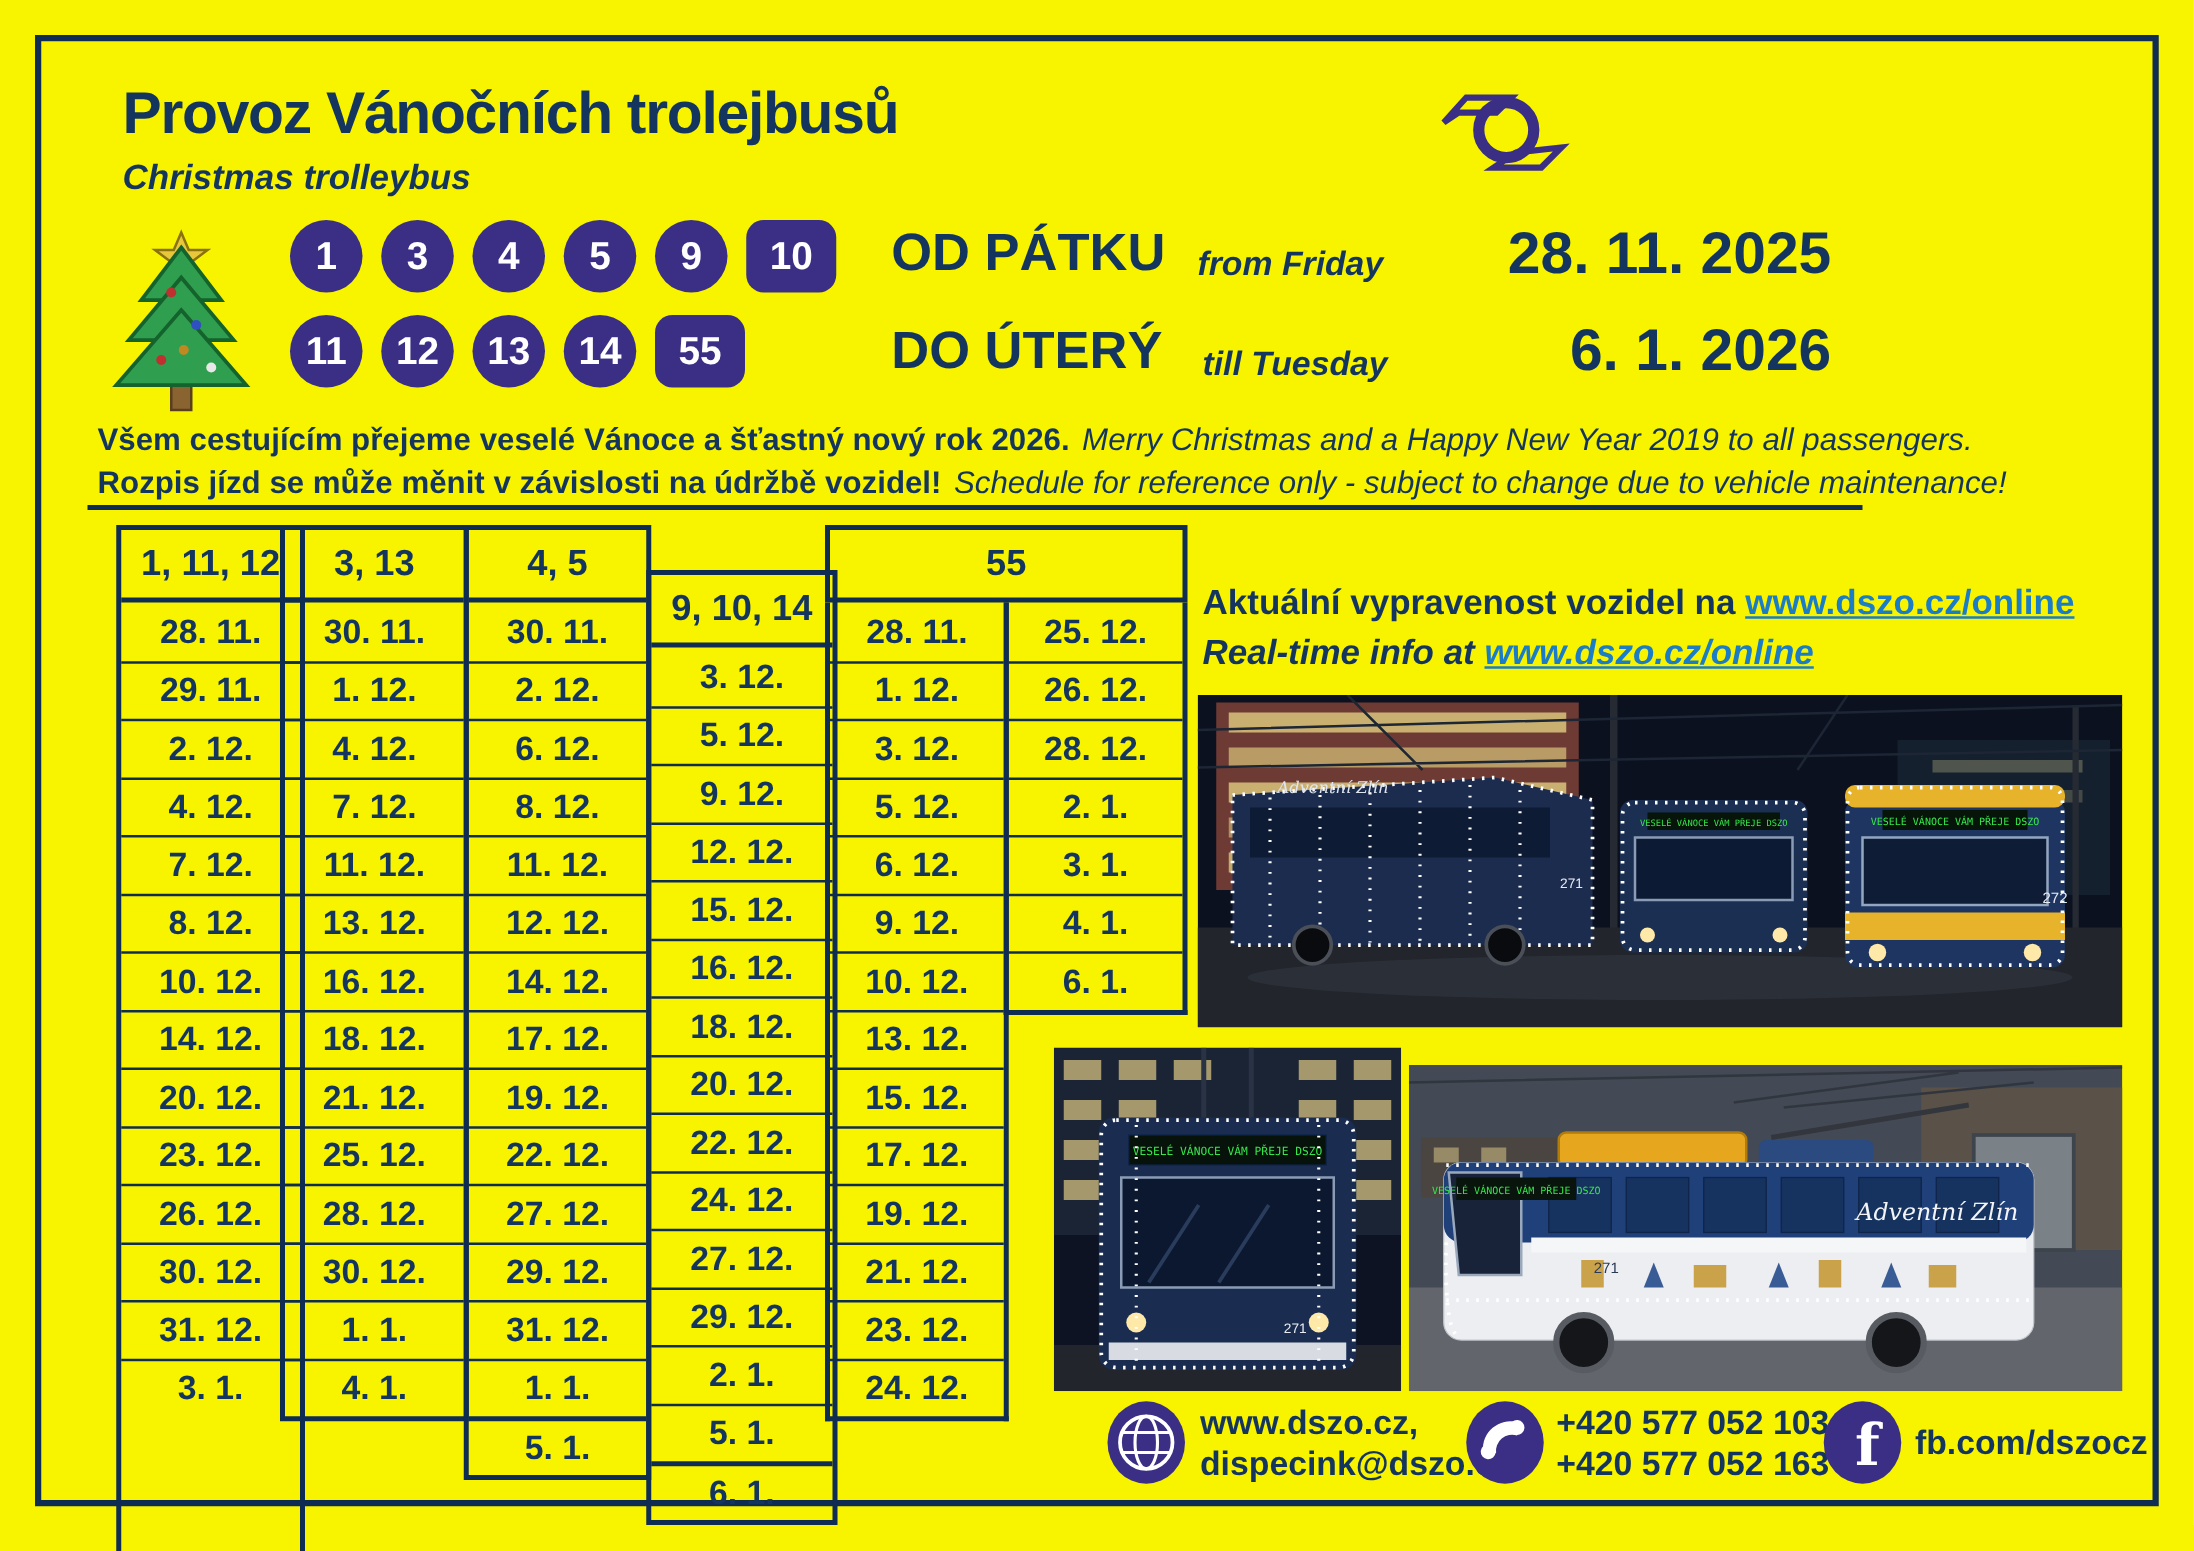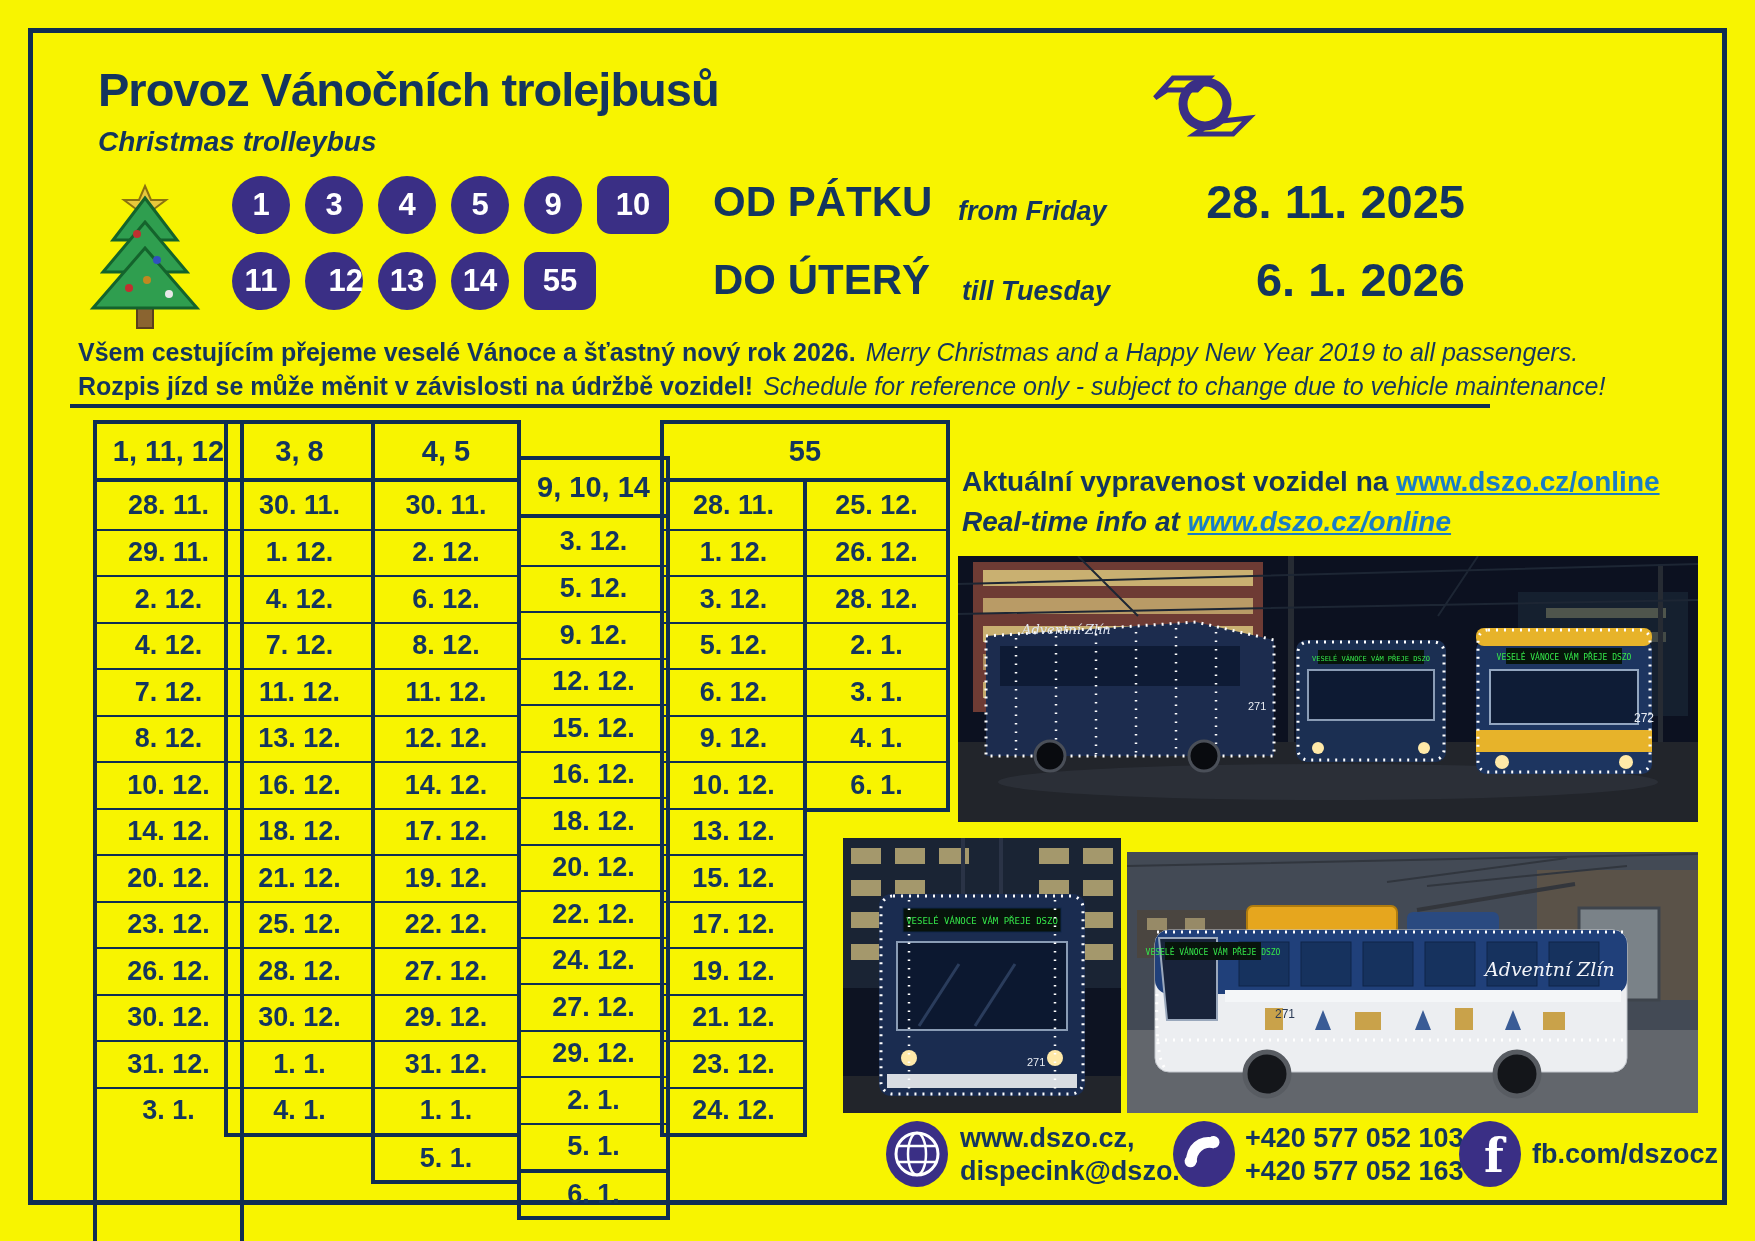--- a/index.html
+++ b/index.html
@@ -72,21 +72,21 @@
     </svg>
   </div>
 
   <span class="badge round" style="left:232px;top:176px;">1</span>
   <span class="badge round" style="left:305px;top:176px;">3</span>
   <span class="badge round" style="left:378px;top:176px;">4</span>
   <span class="badge round" style="left:451px;top:176px;">5</span>
   <span class="badge round" style="left:524px;top:176px;">9</span>
   <span class="badge square" style="left:597px;top:176px;">10</span>
   <span class="badge round" style="left:232px;top:252px;">11</span>
-  <span class="badge round" style="left:305px;top:252px;text-align:right;">12</span>
+  <span class="badge round" style="left:305px;top:252px;">12</span>
   <span class="badge round" style="left:378px;top:252px;">13</span>
   <span class="badge round" style="left:451px;top:252px;">14</span>
   <span class="badge square" style="left:524px;top:252px;">55</span>
 
   <div class="abs big-cz" style="left:713px;top:178px;">OD PÁTKU</div>
   <div class="abs big-en" style="left:958px;top:196px;">from Friday</div>
   <div class="abs big-date" style="left:1150px;top:174px;">28. 11. 2025</div>
   <div class="abs big-cz" style="left:713px;top:256px;">DO ÚTERÝ</div>
   <div class="abs big-en" style="left:962px;top:276px;">till Tuesday</div>
   <div class="abs big-date" style="left:1150px;top:252px;">6. 1. 2026</div>
@@ -113,21 +113,21 @@
         <div class="tcell">14. 12.</div>
         <div class="tcell">20. 12.</div>
         <div class="tcell">23. 12.</div>
         <div class="tcell">26. 12.</div>
         <div class="tcell">30. 12.</div>
         <div class="tcell">31. 12.</div>
         <div class="tcell">3. 1.</div>
       </div>
   </div>
   <div class="tcol" style="left:224px;top:420px;width:151px;height:717px;">
-    <div class="thead">3, 8</div>
+    <div class="thead">3, 13</div>
     <div>
         <div class="tcell">30. 11.</div>
         <div class="tcell">1. 12.</div>
         <div class="tcell">4. 12.</div>
         <div class="tcell">7. 12.</div>
         <div class="tcell">11. 12.</div>
         <div class="tcell">13. 12.</div>
         <div class="tcell">16. 12.</div>
         <div class="tcell">18. 12.</div>
         <div class="tcell">21. 12.</div>

